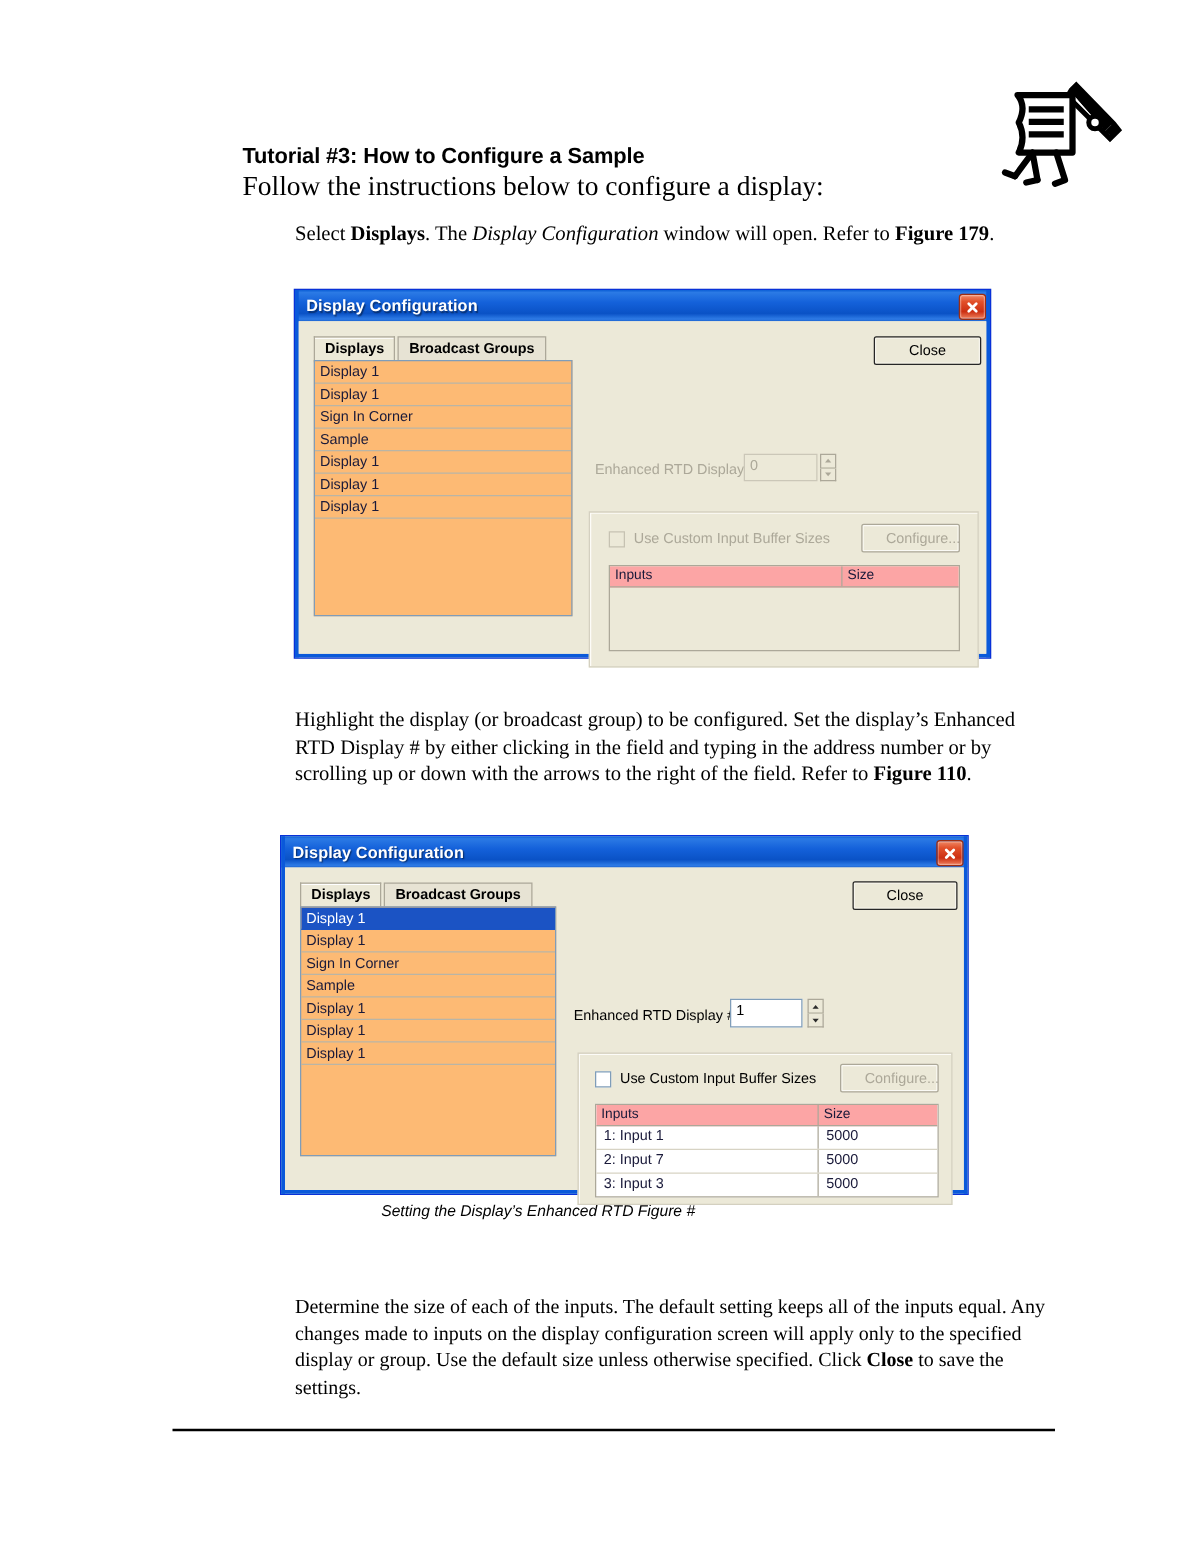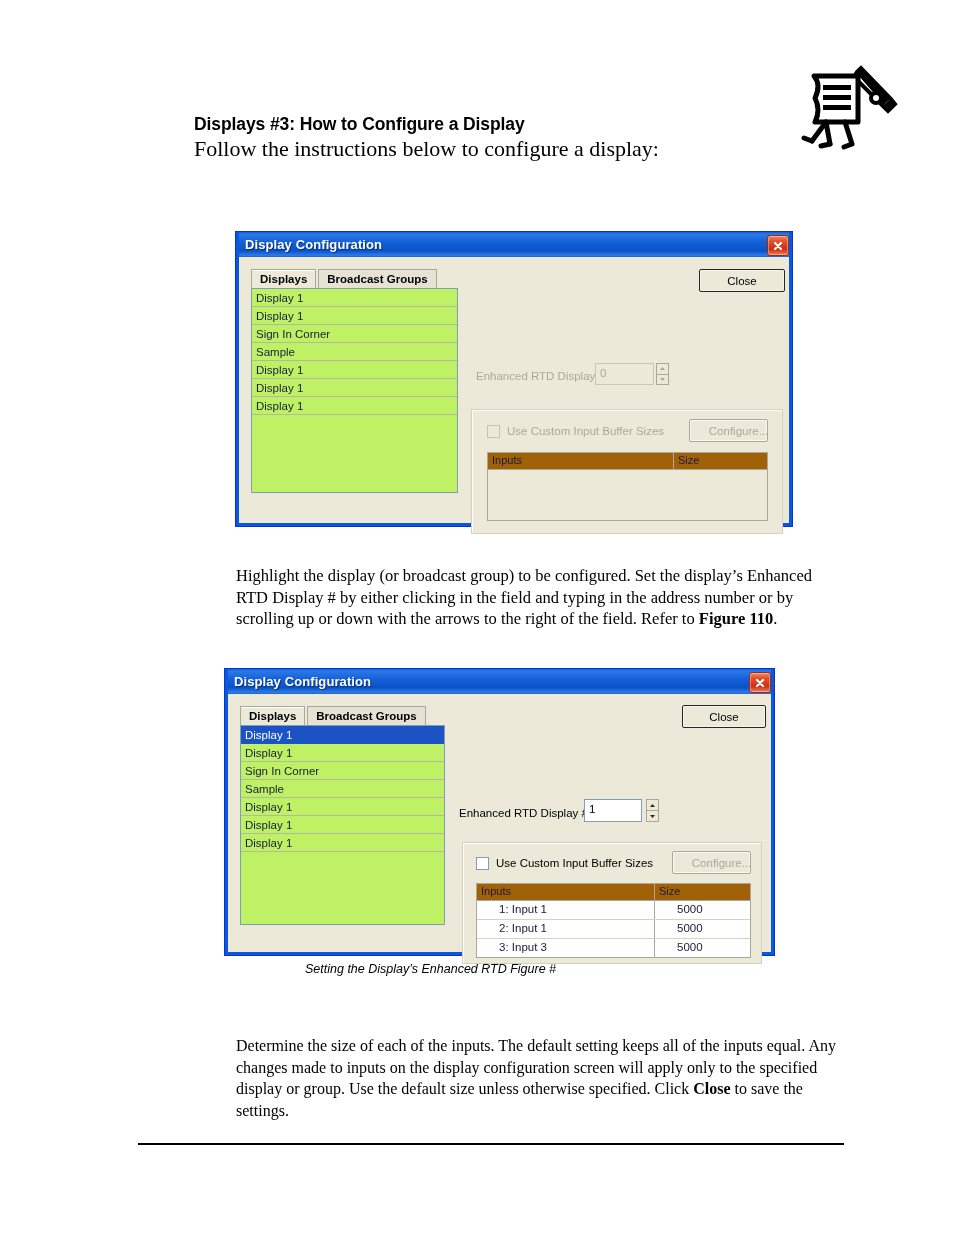--- a/index.html
+++ b/index.html
@@ -172,21 +172,21 @@
     box-shadow: inset 0 1px 0 #fff;
   }
   .tab.inactive {
     margin-left: 2px;
     background: #e7e3d4;
   }
 
   
   .listbox {
     position: absolute;
-    background: #bef264;
+    background: #fdba74;
     border: 1px solid #7f9db9;
     overflow: hidden;
   }
   .list-item {
     height: 18px;
     line-height: 18px;
     font-size: 11.5px;
     padding-left: 4px;
     border-bottom: 1px solid #b9b5a6;
     color: #1a1a3a;
@@ -294,39 +294,39 @@
     position: absolute;
     border: 1px solid #aca899;
     background: #ffffff;
     box-sizing: border-box;
     overflow: hidden;
   }
   .grid.empty { background: #ece9d8; }
   .grid-head {
     display: flex;
     height: 16px;
-    background: #a16207;
+    background: #fca5a5;
     border-bottom: 1px solid #aca899;
   }
   .grid-head div {
     font-size: 11px;
     line-height: 15px;
     padding-left: 4px;
     color: #1a1a3a;
     box-sizing: border-box;
   }
   .grid-row {
     display: flex;
     height: 18px;
     border-bottom: 1px solid #d7d3c4;
   }
   .grid-row div {
     font-size: 11.5px;
     line-height: 17px;
-    padding-left: 22px;
+    padding-left: 6px;
     color: #1a1a3a;
     box-sizing: border-box;
   }
   .col-a { width: 186px; border-right: 1px solid #aca899; }
   .col-b { flex: 1; }
   .col-a1 { width: 178px; border-right: 1px solid #aca899; }
   .col-b1 { flex: 1; }
 </style>
 </head>
 <body>
@@ -346,24 +346,25 @@
       <rect x="23" y="37" width="28" height="5"></rect>
       <rect x="23" y="47" width="28" height="5"></rect>
 
       <path d="M26 64 L12 83 M26 64 L30 86" stroke="#000" stroke-width="5" fill="none" stroke-linecap="round"></path>
       <path d="M12 83 L4 80 M30 86 L21 88" stroke="#000" stroke-width="5" fill="none" stroke-linecap="round"></path>
       <path d="M45 64 L52 86 M52 86 L44 89" stroke="#000" stroke-width="5" fill="none" stroke-linecap="round"></path>
     </g>
   </svg>
 </div>
 
-<div class="heading">Displays #3: How to Configure a Display</div>
+<div class="heading">Tutorial #3: How to Configure a Sample</div>
 <div class="lead">Follow the instructions below to configure a display:</div>
 
 <div class="steps-a">
+  <div><span>Select </span><b class="sbold">Displays</b><span>. The </span><i class="sital">Display Configuration</i><span> window will open. Refer to </span><b class="sbold">Figure 179</b><span>.</span></div>
 </div>
 
 <div class="steps-b"><span>Highlight the display (or broadcast group) to be configured. Set the display’s Enhanced RTD Display # by either clicking in the field and typing in the address number or by scrolling up or down with the arrows to the right of the field. Refer to </span><b class="sbold">Figure 110</b><span>.</span></div>
 
 <div class="fig-caption">Setting the Display’s Enhanced RTD Figure #</div>
 
 <div class="steps-c"><span>Determine the size of each of the inputs. The default setting keeps all of the inputs equal. Any changes made to inputs on the display configuration screen will apply only to the specified display or group. Use the default size unless otherwise specified. Click </span><b class="sbold">Close</b><span> to save the settings.</span></div>
 
 <div class="footer-rule"></div>
 
@@ -485,21 +486,21 @@
       <div class="grid" style="left:13px; top:40px; width:275px; height:75px;">
         <div class="grid-head">
           <div class="col-a1">Inputs</div>
           <div class="col-b1">Size</div>
         </div>
         <div class="grid-row">
           <div class="col-a1">1: Input 1</div>
           <div class="col-b1">5000</div>
         </div>
         <div class="grid-row">
-          <div class="col-a1">2: Input 1</div>
+          <div class="col-a1">2: Input 7</div>
           <div class="col-b1">5000</div>
         </div>
         <div class="grid-row">
           <div class="col-a1">3: Input 3</div>
           <div class="col-b1">5000</div>
         </div>
 
       </div>
     </div>
   </div>

